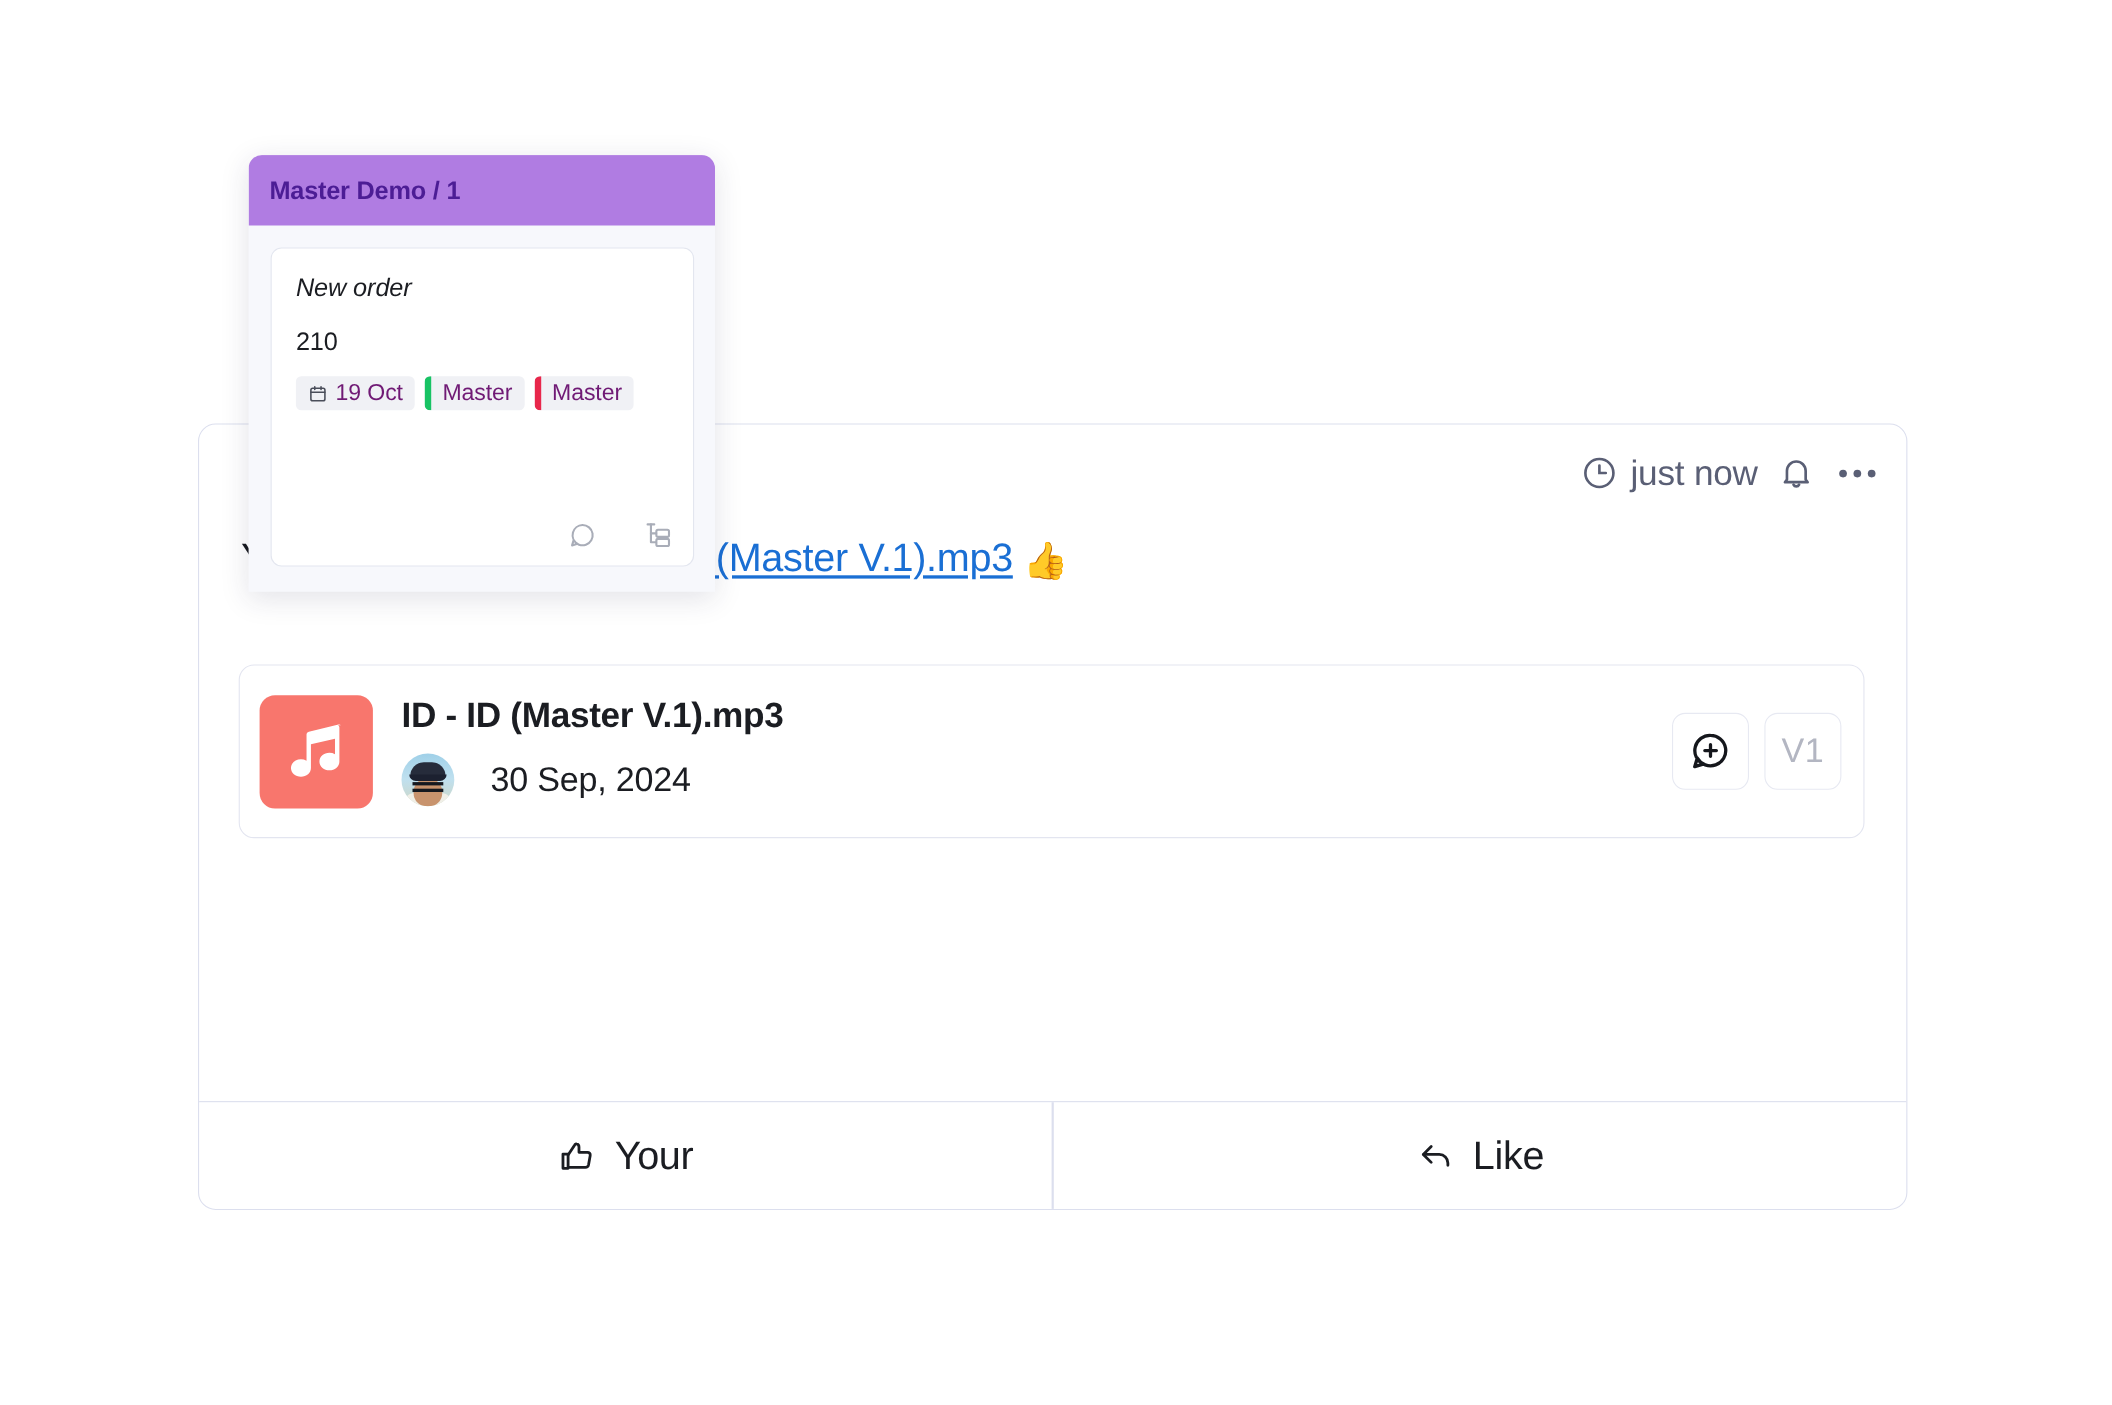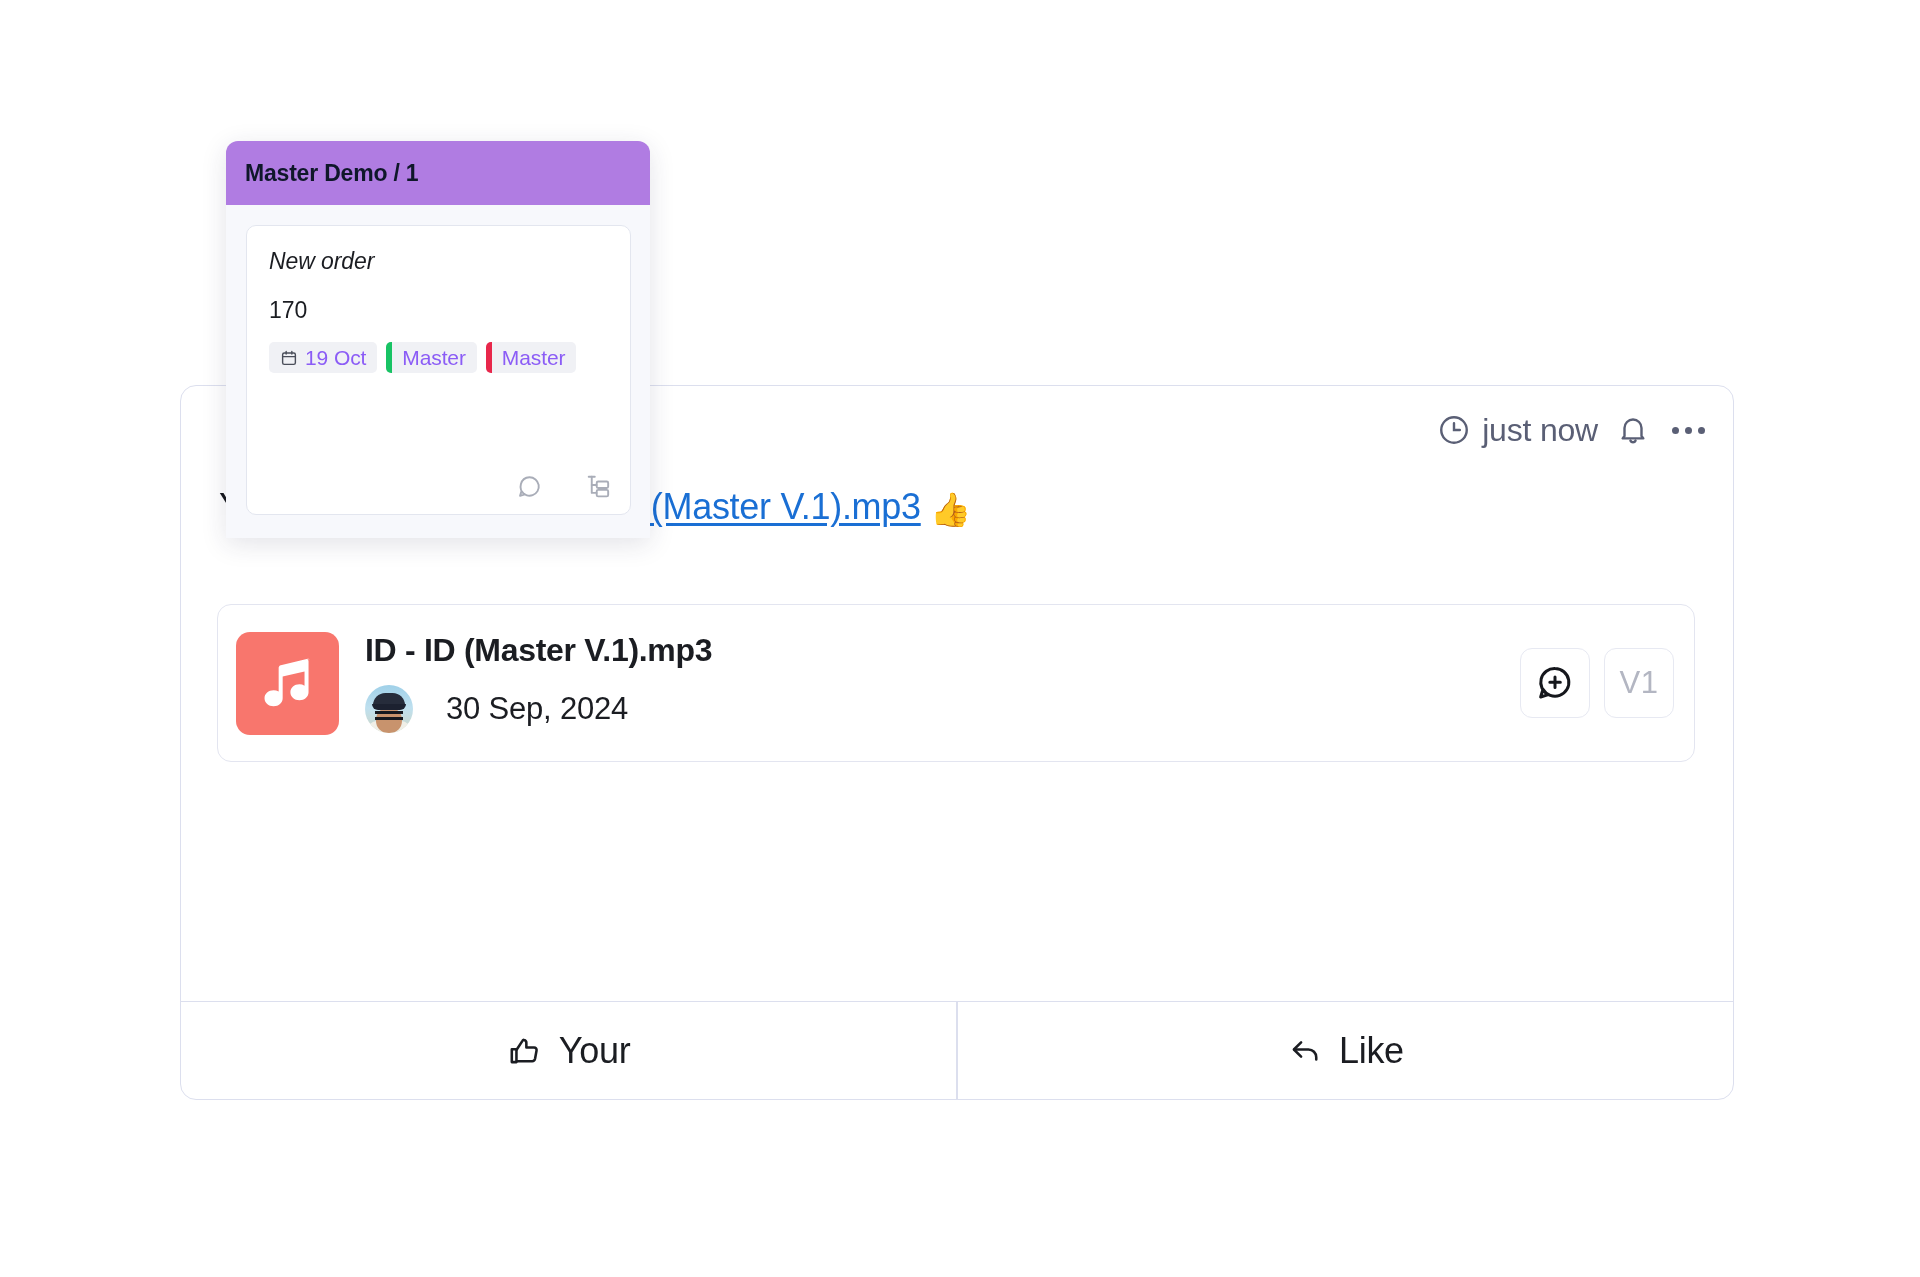--- a/index.html
+++ b/index.html
@@ -144,38 +144,38 @@
     overflow: hidden;
     z-index: 5;
   }
   .popup-header {
     height: 64px;
     background: #b07ce2;
     display: flex; align-items: center;
     padding-left: 19px;
   }
   .popup-title {
-    color: #0f172a; font-size: 23px; font-weight: 700; letter-spacing: -0.2px;
+    color: #4c1d95; font-size: 23px; font-weight: 700; letter-spacing: -0.2px;
   }
   .popup-inner {
     margin: 20px 19px 0 20px;
     background: #fff;
     border: 1.3px solid #e3e6ef;
     border-radius: 10px;
     height: 290px;
     padding: 22px 22px 0 22px;
     position: relative;
   }
   .task-title { font-size: 23px; color: #1b1d22; letter-spacing: -0.1px; font-style: italic; }
   .task-num { font-size: 23px; color: #1b1d22; margin-top: 22px; letter-spacing: -0.1px; }
   .chips { display: flex; flex-wrap: wrap; gap: 9px; margin-top: 18px; }
   .chip {
     background: #f0f1f5; border-radius: 5px;
     height: 31px; display: inline-flex; align-items: center;
-    padding: 0 11px; font-size: 21px; color: #8b5cf6; letter-spacing: -0.1px;
+    padding: 0 11px; font-size: 21px; color: #701a75; letter-spacing: -0.1px;
     gap: 7px; position: relative; overflow: hidden;
   }
   .chip.bar { padding-left: 16px; justify-content: flex-end; }
   .chip .barmark { position: absolute; left: 0; top: 0; bottom: 0; width: 6px; }
   .popup-icons {
     position: absolute; right: 18px; bottom: 14px;
     display: flex; gap: 42px; align-items: center;
   }
 </style>
 </head>
@@ -267,21 +267,21 @@
       </div>
     </div>
   </div>
 
   <div class="popup">
     <div class="popup-header">
       <span class="popup-title">Master Demo / 1</span>
     </div>
     <div class="popup-inner">
       <div class="task-title">New order</div>
-      <div class="task-num">170</div>
+      <div class="task-num">210</div>
 
       <div class="chips">
         <span class="chip">
           <span class="ico">
             <svg width="18" height="18" viewBox="0 0 24 24" fill="none" stroke="#4a4e5a" stroke-width="1.9" stroke-linecap="round" stroke-linejoin="round">
               <rect x="3.5" y="5.3" width="17" height="15.2" rx="2.2"></rect>
               <path d="M3.5 10.2h17M8.2 3.4v3.4M15.8 3.4v3.4"></path>
             </svg>
           </span>
           <span>19 Oct</span>

